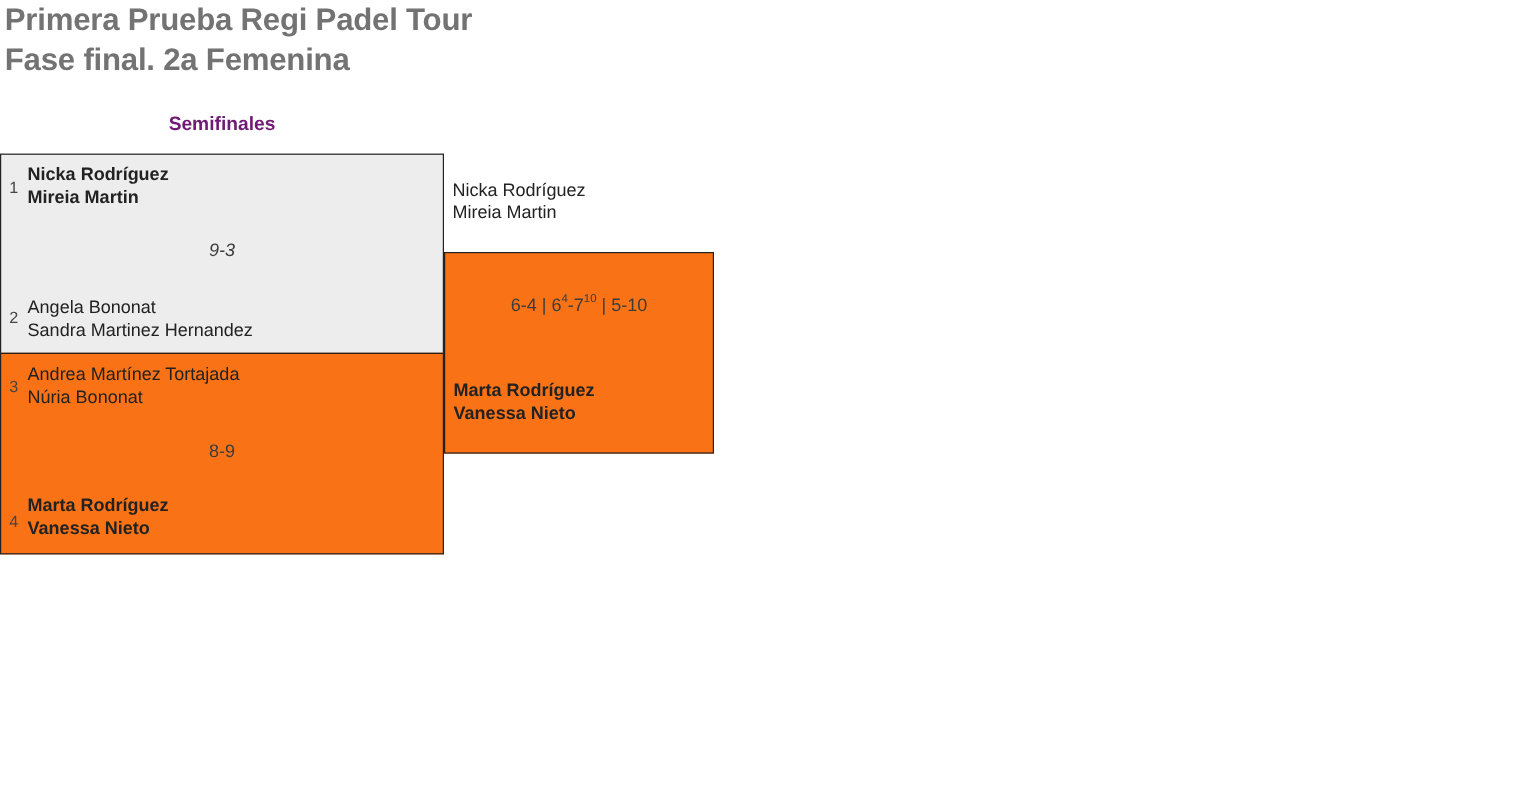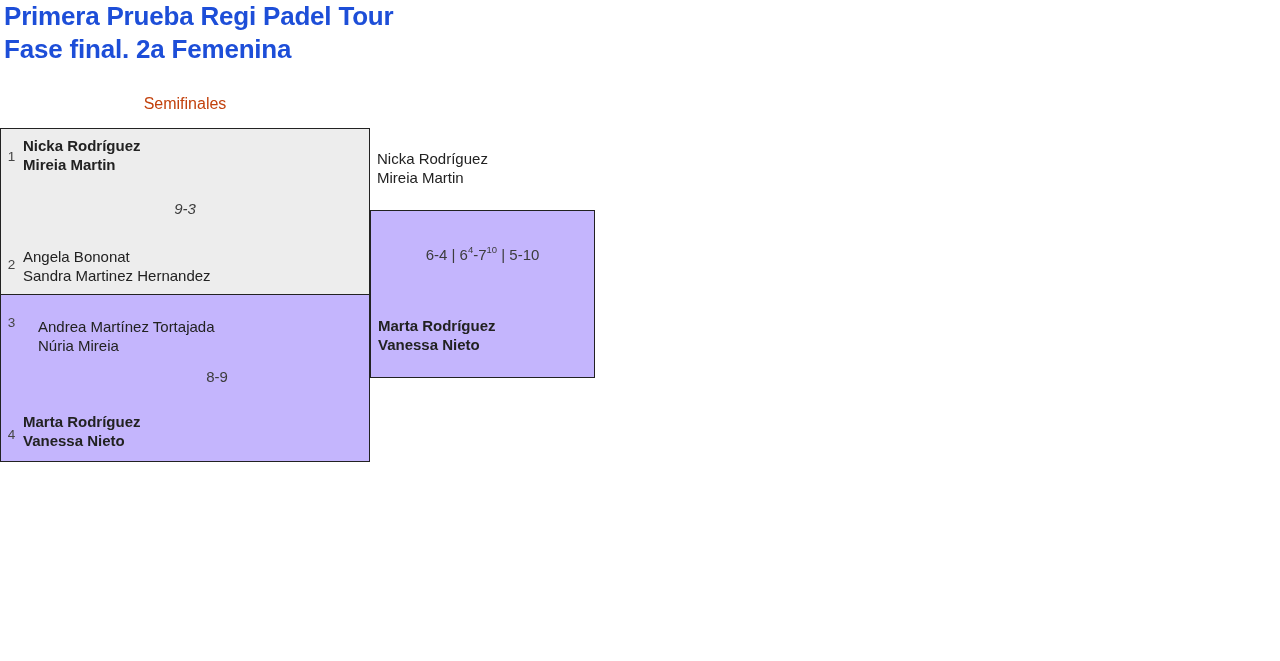--- a/index.html
+++ b/index.html
@@ -5,41 +5,41 @@
   html, body { margin:0; padding:0; background:#ffffff; }
   .page {
     position:relative; width:1280px; height:661px; overflow:hidden;
     background:#ffffff; color:#1e1e1e;
     font-family:"Liberation Sans","DejaVu Sans",sans-serif;
   }
 
   
   .title {
     position:absolute; left:4px; top:0;
-    font-size:26px; font-weight:700; line-height:33px; color:#1d4ed8;
+    font-size:26px; font-weight:700; line-height:33px; color:#737373;
     letter-spacing:-0.2px; white-space:nowrap;
   }
   .logo { position:absolute; left:1048px; top:2px; width:232px; height:68px; display:block; text-decoration:none; cursor:pointer; }
   .logo-word {
     font-family:"DejaVu Sans","Liberation Sans",sans-serif;
     font-weight:bold; font-size:50px; letter-spacing:-2px;
   }
 
   
   .round-label {
-    position:absolute; top:95px; font-size:16px; font-weight:400;
-    text-align:center; color:#c2410c;
+    position:absolute; top:95px; font-size:16px; font-weight:700;
+    text-align:center; color:#701a75;
   }
   .round-label.semis { left:0; width:370px; }
   .round-label.finals { left:370px; width:226px; }
 
   
   .match-box {
     position:absolute; box-sizing:border-box;
-    border:1px solid #222222; background:#c4b5fd;
+    border:1px solid #222222; background:#f97316;
   }
   .match-box.alt { background:#ededed; }
   #sf1-box   { left:0;     top:128px; width:370px; height:167px; }
   #sf2-box   { left:0;     top:294px; width:370px; height:168px; }
   #final-box { left:370px; top:210px; width:225px; height:168px; }
 
   
   .team {
     position:absolute; font-size:15px; line-height:19px; color:#222222;
     cursor:pointer; white-space:nowrap;
@@ -55,23 +55,23 @@
   }
   .score sup { font-size:9.5px; line-height:0; position:relative; top:-1px; }
 
   
   .pos-team-top-1    { left:22px; top:7px;   }
   .pos-seed-top-1    { top:20px;  }
   .pos-score-1       { top:71px;font-style:italic;  }
   .pos-team-bottom-1 { left:22px; top:118px; }
   .pos-seed-bottom-1 { top:128px; }
 
-  .pos-team-top-2    { left:22px; top:22px;margin-left:15px;   }
+  .pos-team-top-2    { left:22px; top:8px;   }
   .pos-seed-top-2    { top:20px;  }
-  .pos-score-2       { top:73px;padding-left:32px;  }
+  .pos-score-2       { top:73px;  }
   .pos-team-bottom-2 { left:22px; top:117px; }
   .pos-seed-bottom-2 { top:132px; }
 
   
   .final-team-top { left:377px; top:149px; }
   .pos-final-score { top:35px; }
   .pos-final-team-bottom { left:7px; top:105px; }
 </style>
 </head>
 <body>
@@ -97,21 +97,21 @@
     <div class="team pos-team-bottom-1">
       <div>Angela Bononat</div>
       <div>Sandra Martinez Hernandez</div>
     </div>
   </div>
 
   <div id="sf2-box" class="match-box">
     <div class="seed pos-seed-top-2">3</div>
     <div class="team pos-team-top-2">
       <div>Andrea Martínez Tortajada</div>
-      <div>Núria Mireia</div>
+      <div>Núria Bononat</div>
     </div>
     <div class="score pos-score-2">8-9</div>
     <div class="seed pos-seed-bottom-2">4</div>
     <div class="team pos-team-bottom-2 winner">
       <div>Marta Rodríguez</div>
       <div>Vanessa Nieto</div>
     </div>
   </div>
 
   <div class="team final-team-top">

